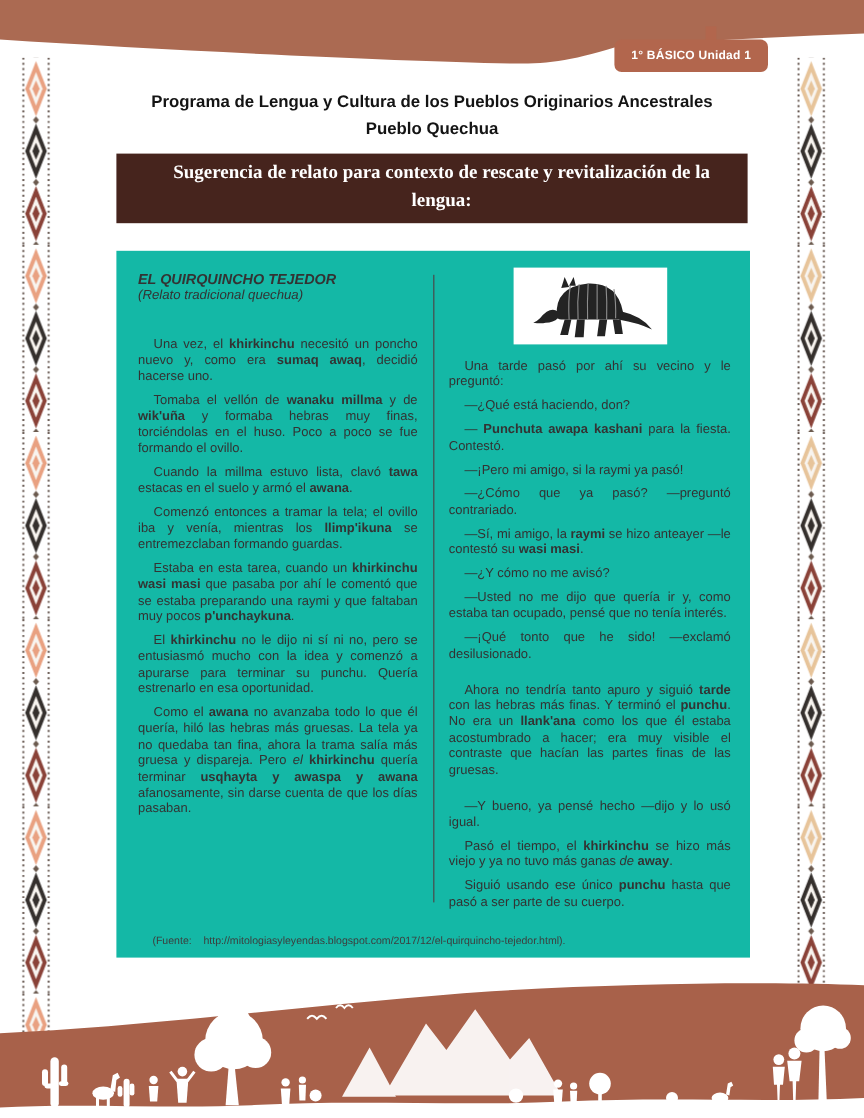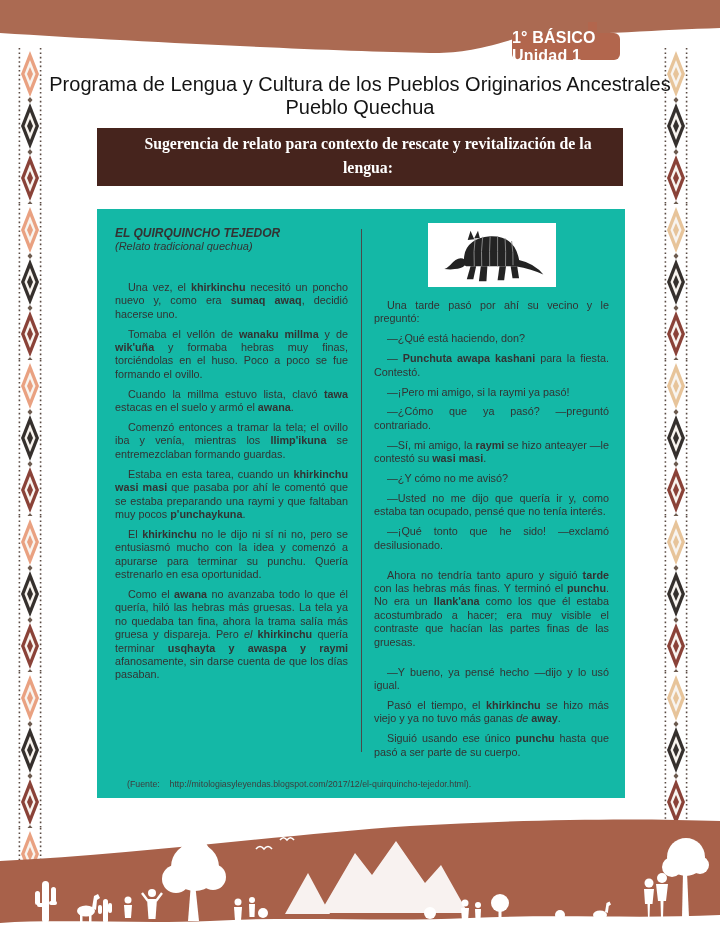--- a/index.html
+++ b/index.html
@@ -4,29 +4,29 @@
 <style>
   html,body { margin:0; padding:0; }
   body {
     width:720px; height:932px; position:relative; overflow:hidden;
     background:#ffffff; font-family:"Liberation Sans", sans-serif;
   }
   
   .top-band { position:absolute; top:0; left:0; width:720px; height:60px; z-index:2; }
   .badge-tab { position:absolute; left:588px; top:22px; width:9px; height:14px; background:#b2664d; z-index:3; }
   .badge {
-    position:absolute; left:512px; top:33px; width:108px; height:27px;
+    position:absolute; left:512px; top:33px; width:128px; height:27px;
     background:#b2664d; border-radius:6px; color:#fff; font-weight:bold;
-    font-size:16px; display:flex; align-items:center; justify-content:center;
+    font-size:10px; display:flex; align-items:center; justify-content:center;
     z-index:4; letter-spacing:.2px;
   }
   
   .page-title {
     position:absolute; top:73px; left:0; width:720px; text-align:center;
-    font-weight:normal; font-size:20px; line-height:23px; color:#141414; z-index:2;
+    font-weight:bold; font-size:14px; line-height:23px; color:#141414; z-index:2;
   }
   .banner {
     position:absolute; left:97px; top:128px; width:526px; box-sizing:border-box;
     background:#46241d; color:#ffffff; font-family:"Liberation Serif", serif;
     font-weight:bold; font-size:15.8px; line-height:24px; text-align:center;
     padding:4px 8px 6px 24px; z-index:2;
   }
   
   .strip { position:absolute; top:48px; width:24px; height:814px; z-index:1; }
   .strip-left  { left:18px; }
@@ -128,21 +128,21 @@
     <div class="col col-left">
       <p class="story-title">EL QUIRQUINCHO TEJEDOR</p>
       <p class="story-subtitle">(Relato tradicional quechua)</p>
       <div>
           <p class="par">Una vez, el <b>khirkinchu</b> necesitó un poncho nuevo y, como era <b>sumaq awaq</b>, decidió hacerse uno.</p>
           <p class="par">Tomaba el vellón de <b>wanaku millma</b> y de <b>wik'uña</b> y formaba hebras muy finas, torciéndolas en el huso. Poco a poco se fue formando el ovillo.</p>
           <p class="par">Cuando la millma estuvo lista, clavó <b>tawa</b> estacas en el suelo y armó el <b>awana</b>.</p>
           <p class="par">Comenzó entonces a tramar la tela; el ovillo iba y venía, mientras los <b>llimp'ikuna</b> se entremezclaban formando guardas.</p>
           <p class="par">Estaba en esta tarea, cuando un <b>khirkinchu wasi masi</b> que pasaba por ahí le comentó que se estaba preparando una raymi y que faltaban muy pocos <b>p'unchaykuna</b>.</p>
           <p class="par">El <b>khirkinchu</b> no le dijo ni sí ni no, pero se entusiasmó mucho con la idea y comenzó a apurarse para terminar su punchu. Quería estrenarlo en esa oportunidad.</p>
-          <p class="par">Como el <b>awana</b> no avanzaba todo lo que él quería, hiló las hebras más gruesas. La tela ya no quedaba tan fina, ahora la trama salía más gruesa y dispareja. Pero <i>el</i> <b>khirkinchu</b> quería terminar <b>usqhayta y awaspa y raymi</b> afanosamente, sin darse cuenta de que los días pasaban.</p>
+          <p class="par">Como el <b>awana</b> no avanzaba todo lo que él quería, hiló las hebras más gruesas. La tela ya no quedaba tan fina, ahora la trama salía más gruesa y dispareja. Pero <i>el</i> <b>khirkinchu</b> quería terminar <b>usqhayta y awaspa y awana</b> afanosamente, sin darse cuenta de que los días pasaban.</p>
         </div>
     </div>
     <div class="col col-right">
       <div class="image-box">
         <svg width="112" height="58" viewBox="0 0 120 62">
           <g fill="#232323">
             <path d="M88,36 Q106,40 115,52 Q103,46 85,43 Z"></path>
             <path d="M30,40 Q28,14 58,11 Q84,10 89,36 Q90,42 84,43 L34,43 Q30,43 30,40 Z"></path>
             <path d="M31,36 Q24,31 15,42 Q12,45 9,46 Q16,47 20,46 Q27,46 31,42 Z"></path>
             <path d="M34,15 L37,5 L41,14 Z"></path>

